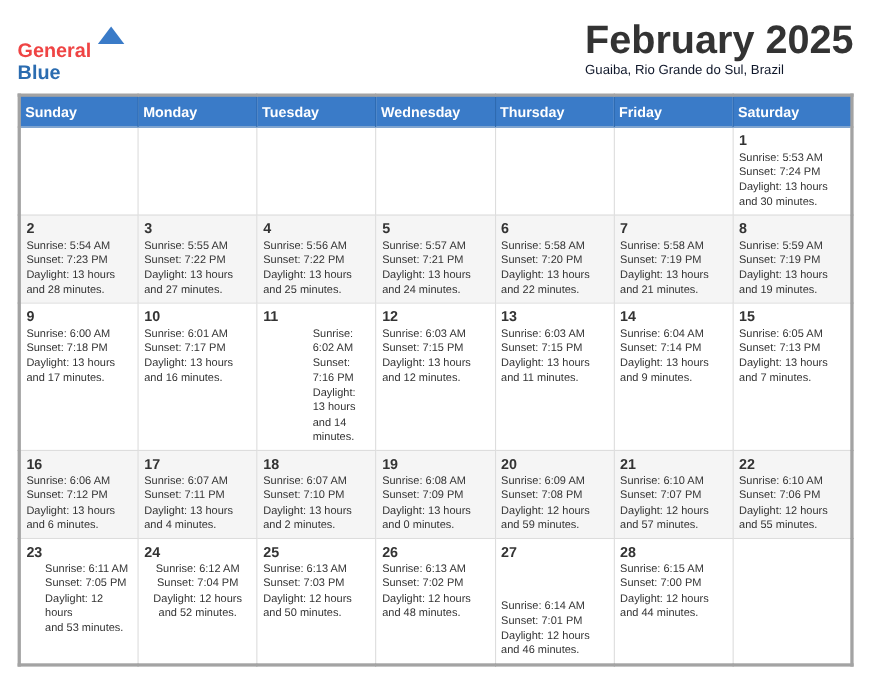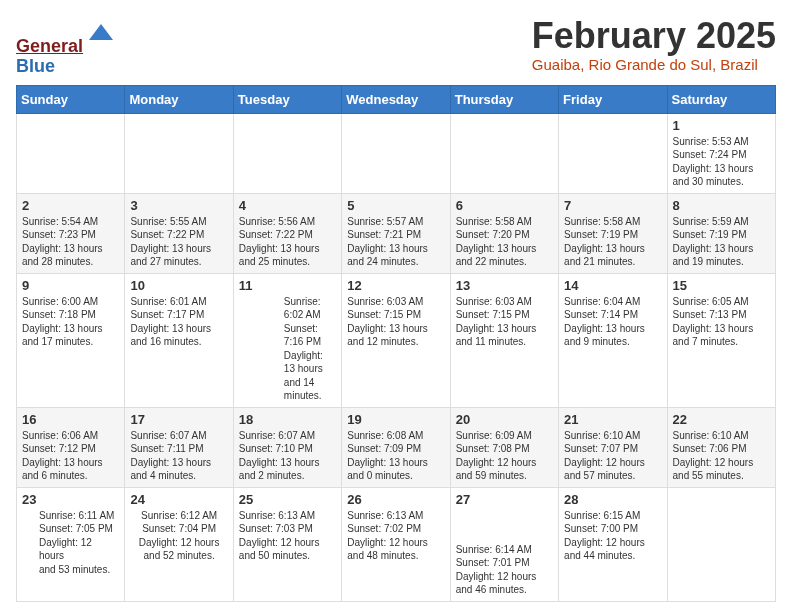--- a/index.html
+++ b/index.html
@@ -19,44 +19,44 @@
     .logo {
       display: flex;
       align-items: center;
       margin-top: 4px;
     }
     .logo-text {
       font-size: 18px;
       font-weight: bold;
       line-height: 1.1;
     }
-    .logo-general { color: #7f1d1d; text-decoration: underline; }
+    .logo-general { color: #ef4444; }
     .logo-blue { color: #2b6cb0; }
     .logo-icon {
       width: 32px;
       height: 32px;
       margin-left: 2px;
     }
     .title-area {
       text-align: left;
     }
     .month-title {
       font-size: 36px;
       font-weight: bold;
       color: #333;
       line-height: 1.1;
     }
     .location {
-      font-size: 15px;
-      color: #c2410c;
+      font-size: 12px;
+      color: #0f172a;
     }
     .calendar {
       width: 100%;
       border-collapse: collapse;
-      border: 1px solid #a3a3a3;
+      border: 3px solid #a3a3a3;
     }
     .calendar th {
       background: #3a7bc8;
       color: #fff;
       font-size: 13px;
       font-weight: bold;
       padding: 6px 4px;
       text-align: left;
       border: 1px solid #2e6ab0;
     }

